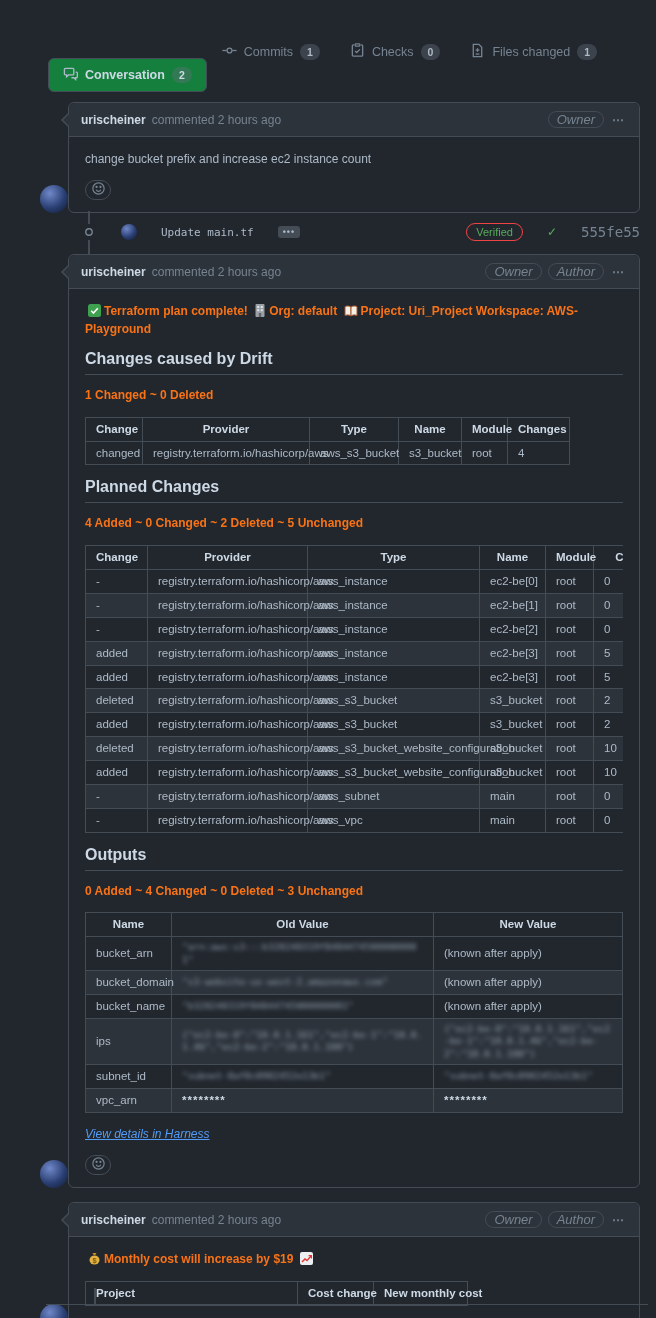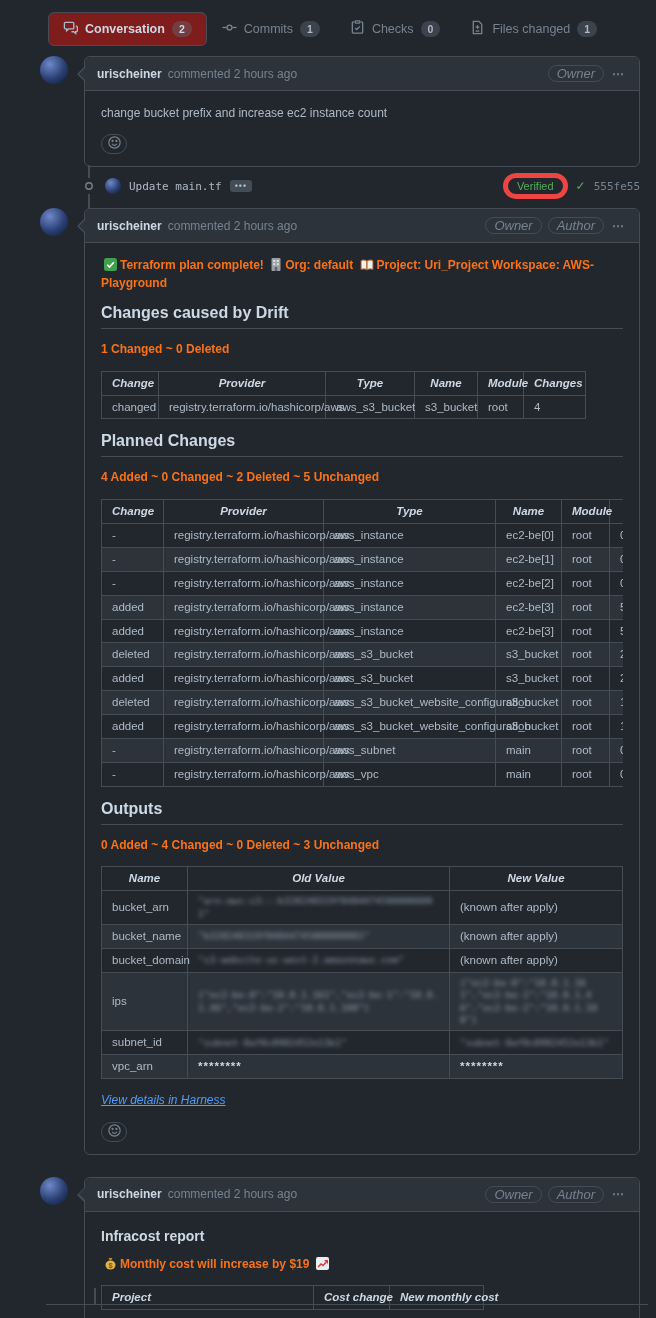--- a/index.html
+++ b/index.html
@@ -14,30 +14,30 @@
   }
   .page { padding:12px 16px 0 40px; }
 
   
   .tabs { display:flex; align-items:center; margin-left:8px; margin-bottom:10px; }
   .tab {
     display:flex; align-items:center; gap:7px;
     padding:7px 14px; color:#768390; font-size:12.5px;
     border:1px solid transparent; border-radius:6px; cursor:pointer;
   }
-  .tab.active { border-color:#444c56; color:#cdd9e5; font-weight:600; background:#7f1d1d; }
+  .tab.active { border-color:#444c56; color:#cdd9e5; font-weight:600; background:#15803d;margin-top:46px; }
   .tab svg { flex:none; }
   .counter {
     background:rgba(99,110,123,0.4); color:#adbac7; font-size:10.5px; font-weight:600;
     border-radius:10px; padding:1px 7px; line-height:14px;
   }
   .tab.active .counter { color:#cdd9e5; }
 
   
-  .timeline-item { display:flex; gap:16px; margin-bottom:8px; }
+  .timeline-item { display:flex; margin-bottom:0;align-items:flex-end; }
   .avatar {
     flex:none; width:28px; height:28px; border-radius:50%;
     background:radial-gradient(circle at 35% 30%, #7088c9, #2a3f73 55%, #10182c);
   }
   .comment-box {
     flex:1; min-width:0; border:1px solid #444c56; border-radius:6px;
     background:#22272e; position:relative;
   }
   .comment-header {
     display:flex; align-items:center; gap:6px;
@@ -64,57 +64,57 @@
 
   
   .reaction {
     width:26px; height:20px; border:1px solid #444c56; border-radius:10px;
     background:transparent; display:flex; align-items:center; justify-content:center;
     cursor:pointer; margin-top:10px;
   }
 
   
   .commit-row {
-    display:flex; align-items:center; gap:8px;
+    display:flex; align-items:center; gap:24px;
     margin:9px 0 12px 0; padding-left:41px; position:relative; height:20px;
   }
   .commit-row::before {
     content:""; position:absolute; left:48px; top:-11px; bottom:-14px;
     width:2px; background:#444c56;
   }
   .commit-glyph { position:relative; z-index:1; background:#22272e; border-radius:50%; line-height:0; }
   .mini-avatar {
     flex:none; width:16px; height:16px; border-radius:50%;
     background:radial-gradient(circle at 35% 30%, #7088c9, #2a3f73 55%, #10182c);
   }
   .commit-msg { font-family:"DejaVu Sans Mono","Liberation Mono",monospace; font-size:11px; color:#adbac7; cursor:pointer; }
   .expander {
     background:#444c56; color:#adbac7; border-radius:3px; font-size:9px; font-weight:700;
     padding:1px 5px; letter-spacing:1px; cursor:pointer; line-height:10px;
   }
   .verified {
-    border:5px solid #ef4444; color:#57ab5a; font-size:11px;
+    border:1px solid #ef4444; color:#57ab5a; font-size:11px;
     border-radius:999px; padding:1px 9px; line-height:14px; cursor:pointer;
   }
   .green-check { color:#57ab5a; font-size:12px; }
-  .sha { font-family:"DejaVu Sans Mono","Liberation Mono",monospace; font-size:11px; color:#768390; cursor:pointer; }
+  .sha { font-family:"DejaVu Sans Mono","Liberation Mono",monospace; font-size:14px; color:#768390; cursor:pointer; }
 
   
   .md p { margin-bottom:12px; line-height:1.45; }
   .md .bold-line { font-weight:700; color:#f97316; }
   .md h2 {
     font-size:16px; color:#cdd9e5; font-weight:700;
     border-bottom:1px solid #444c56; padding-bottom:6px;
     margin:10px 0 12px 0;
   }
   .md h3 { font-size:14px; color:#cdd9e5; font-weight:700; margin:2px 0 12px 0; }
 
   table { border-collapse:collapse; margin-bottom:13px; }
   th, td { border:1px solid #444c56; padding:4px 10px; font-size:11.5px; line-height:1.3; }
-  th { font-weight:600; color:#cdd9e5; text-align:center; white-space:nowrap;font-style:italic; }
+  th { font-weight:600; color:#cdd9e5; text-align:center; white-space:nowrap; }
   td { color:#adbac7; text-align:left; white-space:nowrap; }
   tbody tr:nth-child(even) { background:#2d333b; }
   .clip { overflow:hidden; width:100%; margin-bottom:13px; }
   .clip table { margin-bottom:0; }
   table.fixed { table-layout:fixed; }
 
   .plain { font-size:11.5px; color:#adbac7; }
   .code {
     font-family:"DejaVu Sans Mono","Liberation Mono",monospace;
     font-size:9.5px; color:#9aa8b6; word-break:break-all; white-space:normal; display:block;
@@ -435,30 +435,30 @@
           <tbody>
 
           <tr>
               <td>bucket_arn</td>
               <td class="wrap">
                   <span class="code blurred">"arn:aws:s3:::b320240319f84844745000000001"</span>
                 </td>
               <td class="wrap"><span class="plain">(known after apply)</span></td>
             </tr>
               <tr>
+              <td>bucket_domain</td>
+              <td class="wrap">
+                  <span class="code blurred">"s3-website-us-west-2.amazonaws.com"</span>
+                </td>
+              <td class="wrap"><span class="plain">(known after apply)</span></td>
+            </tr>
+              <tr>
               <td>bucket_name</td>
               <td class="wrap">
                   <span class="code blurred">"b320240319f84844745000000001"</span>
-                </td>
-              <td class="wrap"><span class="plain">(known after apply)</span></td>
-            </tr>
-              <tr>
-              <td>bucket_domain</td>
-              <td class="wrap">
-                  <span class="code blurred">"s3-website-us-west-2.amazonaws.com"</span>
                 </td>
               <td class="wrap"><span class="plain">(known after apply)</span></td>
             </tr>
               <tr>
               <td>ips</td>
               <td class="wrap">
                   <span class="code blurred">{"ec2-be-0":"10.0.1.161","ec2-be-1":"10.0.1.46","ec2-be-2":"10.0.1.100"}</span>
                 </td>
               <td class="wrap">
                   <span class="code blurred">{"ec2-be-0":"10.0.1.161","ec2-be-1":"10.0.1.46","ec2-be-2":"10.0.1.100"}</span>
@@ -504,21 +504,20 @@
     <div class="comment-box">
       <div class="comment-header">
         <span class="author">urischeiner</span>
         <span class="muted">commented 2 hours ago</span>
         <span class="spacer"></span>
         <span class="badge">Owner</span>
         <span class="badge">Author</span>
         <span class="kebab">⋯</span>
       </div>
       <div class="comment-body md">
-        <h3>Infracost report</h3>
 
         <p class="bold-line">
           <span class="emoji">
             <svg width="13" height="13" viewBox="0 0 13 13">
                 <path d="M4.5 1h4l-1.2 2h-1.6z" fill="#c98f1b"></path>
                 <ellipse cx="6.5" cy="8" rx="5" ry="4.6" fill="#e3b341"></ellipse>
                 <text x="6.5" y="10.6" font-size="7.5" font-weight="bold" text-anchor="middle" fill="#7a5a0f">$</text>
               </svg>
           </span><span>Monthly cost will increase by $19</span>
           <span class="emoji">

